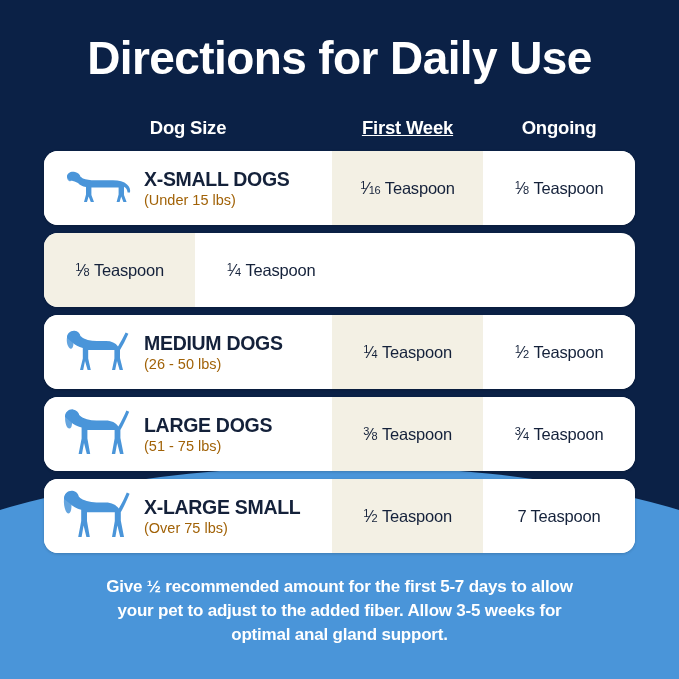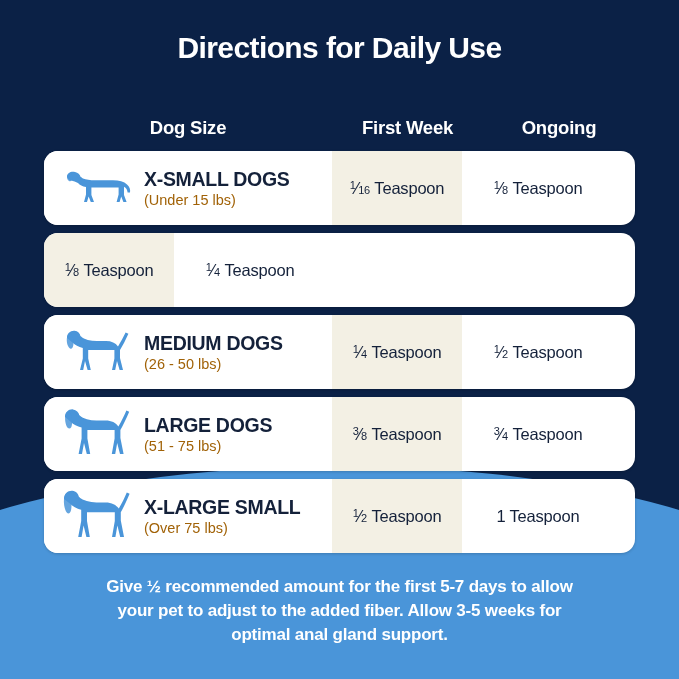--- a/index.html
+++ b/index.html
@@ -23,21 +23,21 @@
     z-index:0;
   }
 
   
   #title {
     position:absolute;
     left:0; top:31px;
     width:679px;
     text-align:center;
     color:#ffffff;
-    font-size:30px;
+    font-size:46px;
     font-weight:bold;
     letter-spacing:-0.6px;
     z-index:3;
   }
 
   
   #headers {
     position:absolute;
     left:44px; top:115px;
     width:591px;
@@ -47,21 +47,21 @@
   }
   #headers .h {
     color:#ffffff;
     font-size:18.5px;
     font-weight:bold;
     letter-spacing:-0.2px;
     text-align:center;
     line-height:26px;
   }
   #headers .h-size  { width:288px; }
-  #headers .h-first { width:151px; }
+  #headers .h-first { width:151px;text-decoration:underline; }
   #headers .h-ongo  { width:152px; }
 
   
   #rows {
     position:absolute;
     left:44px; top:151px;
     width:591px;
     z-index:3;
   }
   .row {
@@ -102,21 +102,21 @@
     letter-spacing:-0.3px;
     line-height:22px;
   }
   .size-weight {
     color:#a16207;
     font-size:14.5px;
     line-height:18px;
     margin-top:1px;
   }
   .cell-dose {
-    width:130px;
+    width:151px;
     background:#f3f0e4;
     display:flex;
     align-items:center;
     justify-content:center;
     color:#14213a;
     font-size:16.5px;
     letter-spacing:-0.2px;
   }
   .cell-ongoing {
     width:152px;
@@ -251,21 +251,21 @@
         </div>
         <div class="size-text">
           <div class="size-name">X-LARGE SMALL</div>
           <div class="size-weight">(Over 75 lbs)</div>
         </div>
       </div>
       <div class="cell-dose">
         <span><span class="frac"><sup>1</sup><span class="sl">⁄</span><sub>2</sub></span>&nbsp;Teaspoon</span>
       </div>
       <div class="cell-ongoing">
-        <span>1 Teaspoon</span>
+        <span>7 Teaspoon</span>
       </div>
     </div>
   </div>
 
 <div id="footnote">
   <div>Give ½ recommended amount for the first 5-7 days to allow</div>
   <div>your pet to adjust to the added fiber. Allow 3-5 weeks for</div>
   <div>optimal anal gland support.</div>
 </div>
 

